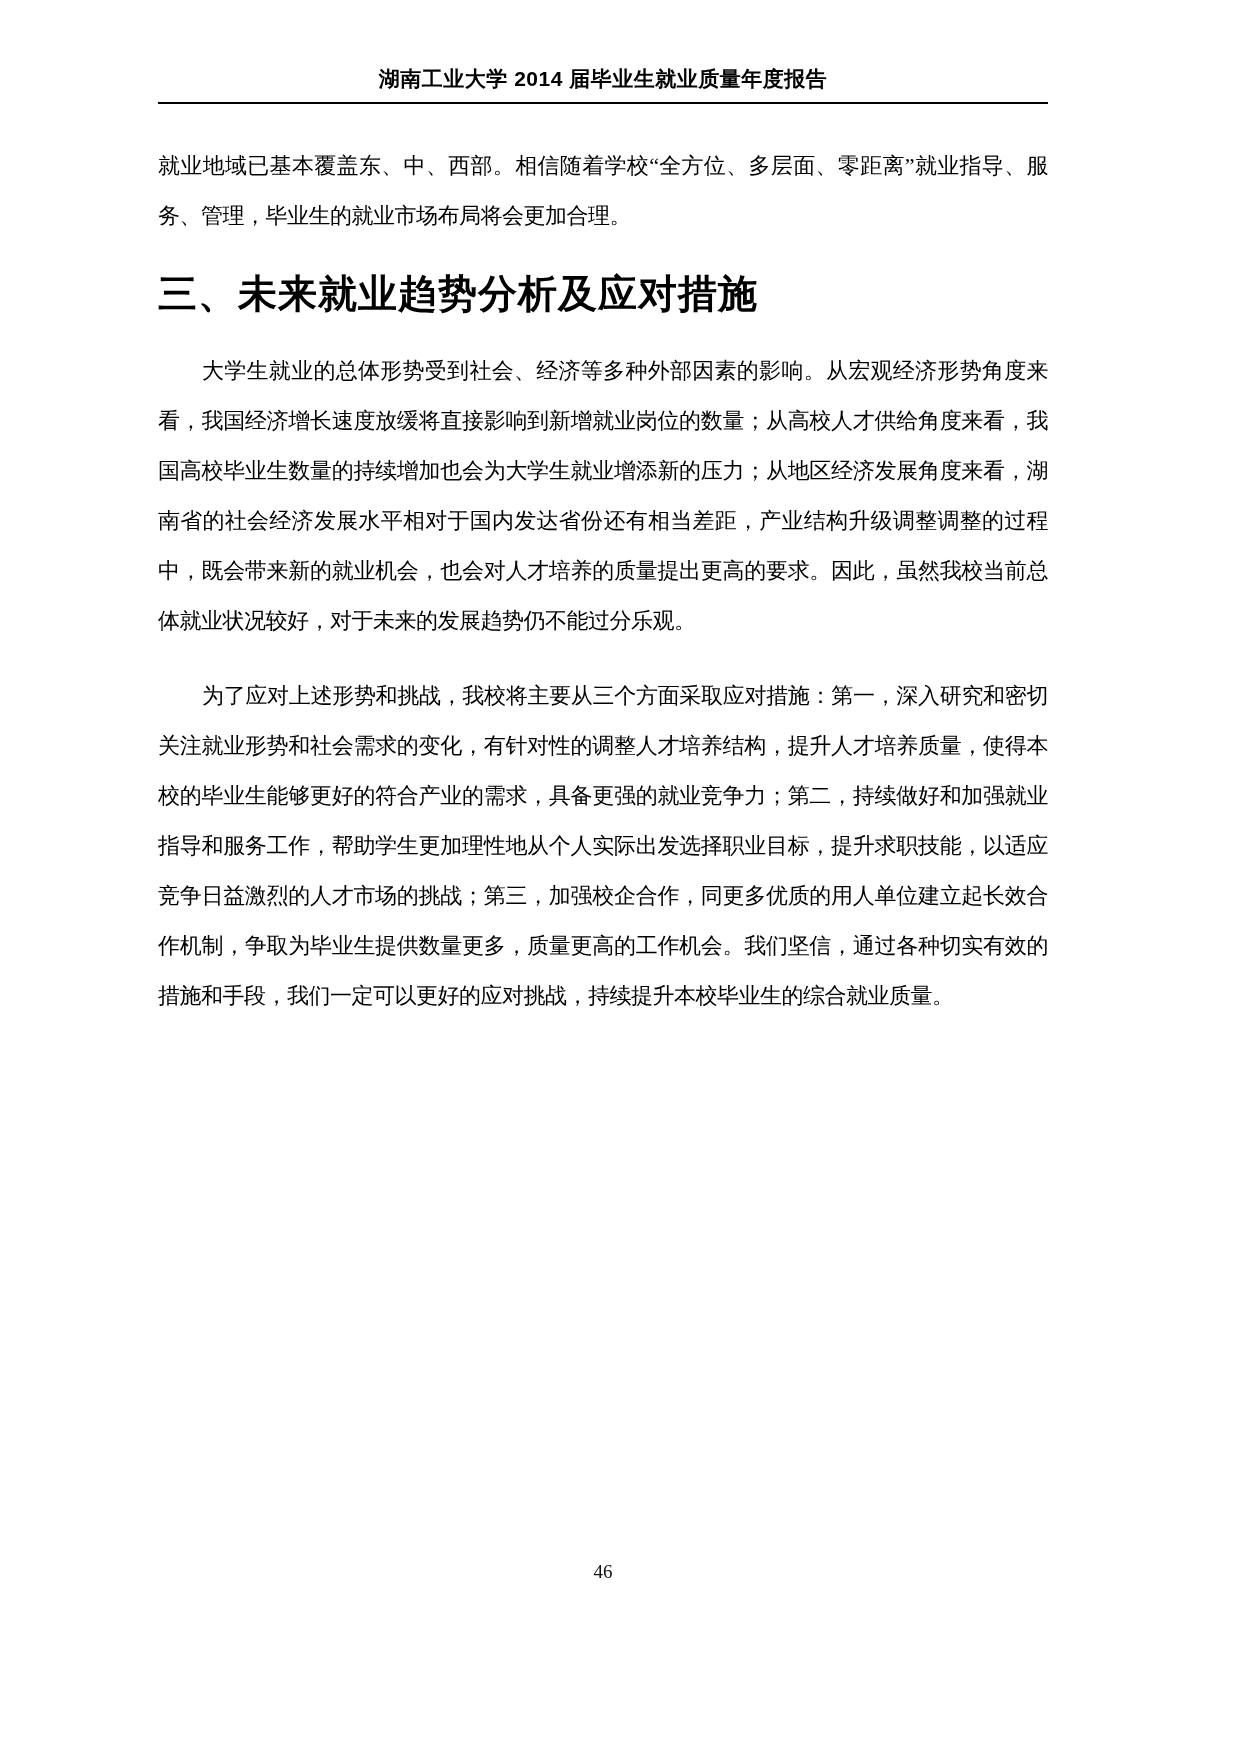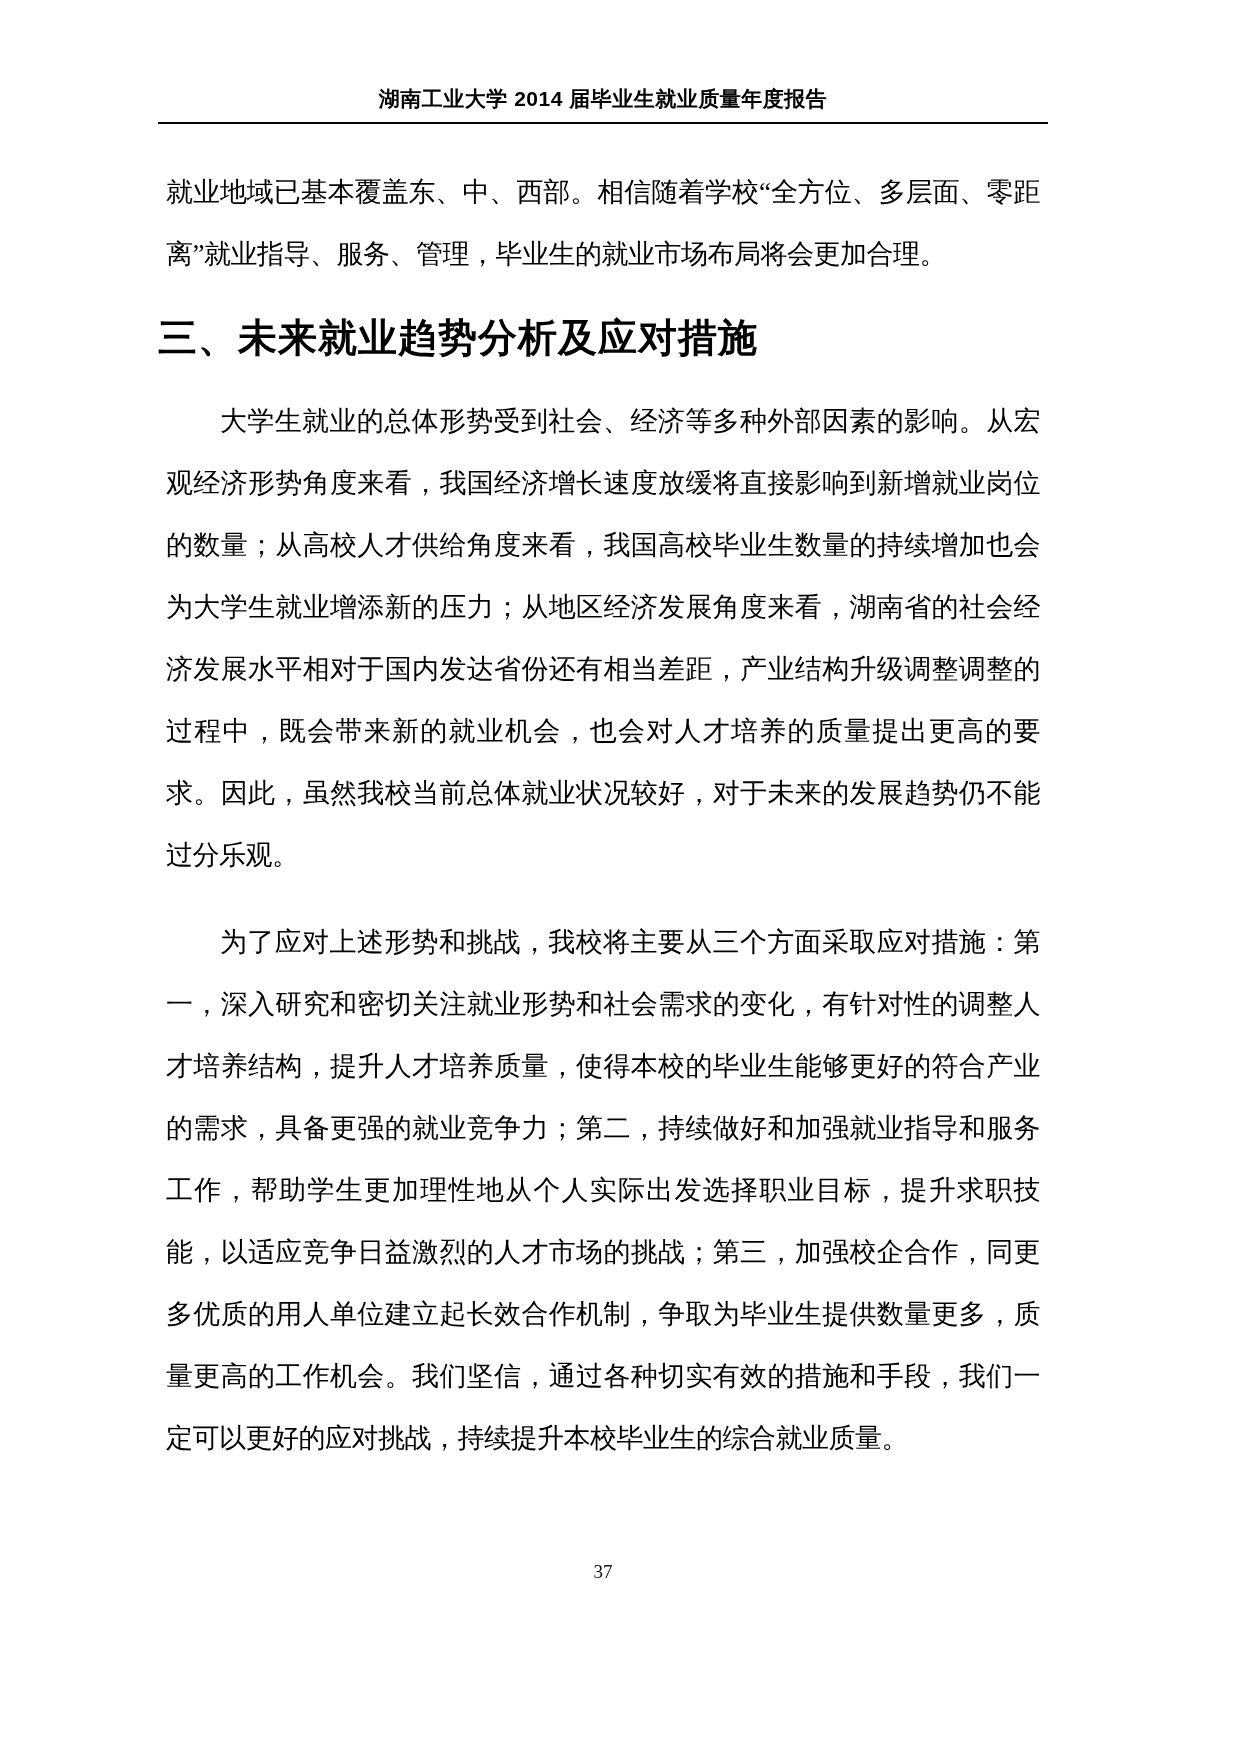--- a/index.html
+++ b/index.html
@@ -18,38 +18,38 @@
     overflow: hidden;
     font-family: "Liberation Serif", "DejaVu Serif", serif;
   }
   .content {
     position: absolute;
     left: 158px;
     top: 0;
     width: 890px;
   }
   .page-header {
-    padding-top: 86px;
+    padding-top: 66px;
     padding-bottom: 10px;
     border-bottom: 2px solid #000000;
   }
   .header-title {
     text-align: center;
     font-family: "Liberation Sans", "DejaVu Sans", sans-serif;
     font-weight: bold;
     font-size: 21px;
     line-height: 26px;
     letter-spacing: 0.5px;
     white-space: nowrap;
   }
   .para {
-    margin: 8px;
-    font-size: 27px;
+    margin: 0;
+    font-size: 22px;
     letter-spacing: -0.5px;
-    line-height: 62px;
+    line-height: 50px;
     text-align: justify;
     text-justify: inter-character;
   }
   .para.indent {
     text-indent: 2em;
   }
   .para-continuation {
     margin-top: 37px;
   }
   .section-heading {
@@ -94,17 +94,17 @@
       <p class="para para-continuation">就业地域已基本覆盖东、中、西部。相信随着学校“全方位、多层面、零距离”就业指导、服务、管理，毕业生的就业市场布局将会更加合理。</p>
 
       <h2 class="section-heading">三、未来就业趋势分析及应对措施</h2>
 
       <p class="para indent para-trend">大学生就业的总体形势受到社会、经济等多种外部因素的影响。从宏观经济形势角度来看，我国经济增长速度放缓将直接影响到新增就业岗位的数量；从高校人才供给角度来看，我国高校毕业生数量的持续增加也会为大学生就业增添新的压力；从地区经济发展角度来看，湖南省的社会经济发展水平相对于国内发达省份还有相当差距，产业结构升级调整调整的过程中，既会带来新的就业机会，也会对人才培养的质量提出更高的要求。因此，虽然我校当前总体就业状况较好，对于未来的发展趋势仍不能过分乐观。</p>
 
       <p class="para indent para-measures">为了应对上述形势和挑战，我校将主要从三个方面采取应对措施：第一，深入研究和密切关注就业形势和社会需求的变化，有针对性的调整人才培养结构，提升人才培养质量，使得本校的毕业生能够更好的符合产业的需求，具备更强的就业竞争力；第二，持续做好和加强就业指导和服务工作，帮助学生更加理性地从个人实际出发选择职业目标，提升求职技能，以适应竞争日益激烈的人才市场的挑战；第三，加强校企合作，同更多优质的用人单位建立起长效合作机制，争取为毕业生提供数量更多，质量更高的工作机会。我们坚信，通过各种切实有效的措施和手段，我们一定可以更好的应对挑战，持续提升本校毕业生的综合就业质量。</p>
     </main>
 
     <footer class="page-footer">
-      <span class="page-number">37</span>
+      <span class="page-number">46</span>
     </footer>
 
   </div>
 </div>
 
 </body></html>

